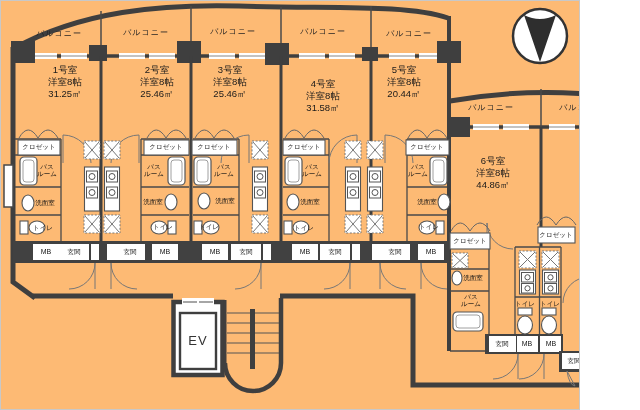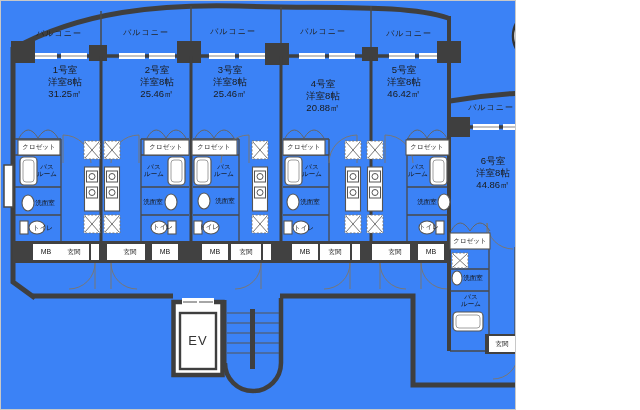--- a/index.html
+++ b/index.html
@@ -1,18 +1,18 @@
 <!DOCTYPE html>
 <html><head>
 <meta charset="utf-8">
 <style>
   html,body{margin:0;padding:0;background:#fff;}
   #plan{
-    position:relative;width:516px;height:410px;overflow:hidden;
-    background:#3b82f6;box-sizing:border-box;border:1px solid #c8c8c8;
+    position:relative;width:580px;height:410px;overflow:hidden;
+    background:#fdba74;box-sizing:border-box;border:1px solid #c8c8c8;
     font-family:"Liberation Sans","DejaVu Sans",sans-serif;color:#111;
   }
   #plan svg{position:absolute;left:0;top:0;}
   .lb{
     position:absolute;transform:translate(-50%,-50%);
     font-size:6.5px;line-height:1.1;white-space:nowrap;text-align:center;
     color:#151515;pointer-events:none;
   }
   .lb.bal{font-size:8px;letter-spacing:1px;color:#222;}
   .lb.info{font-size:9.5px;line-height:1.25;color:#1a1a1a;}
@@ -311,26 +311,26 @@
   <div>25.46㎡</div>
 </div>
 <div class="lb info" style="left:229px;top:81px">
   <div>3号室</div>
   <div>洋室8帖</div>
   <div>25.46㎡</div>
 </div>
 <div class="lb info" style="left:322px;top:95px">
   <div>4号室</div>
   <div>洋室8帖</div>
-  <div>20.88㎡</div>
+  <div>31.58㎡</div>
 </div>
 <div class="lb info" style="left:403px;top:81px">
   <div>5号室</div>
   <div>洋室8帖</div>
-  <div>46.42㎡</div>
+  <div>20.44㎡</div>
 </div>
 <div class="lb info" style="left:492px;top:172px">
   <div>6号室</div>
   <div>洋室8帖</div>
   <div>44.86㎡</div>
 </div>
 
 <div class="lb" style="left:38px;top:146px">クロゼット</div>
 <div class="lb" style="left:165px;top:146px">クロゼット</div>
 <div class="lb" style="left:213px;top:146px">クロゼット</div>

